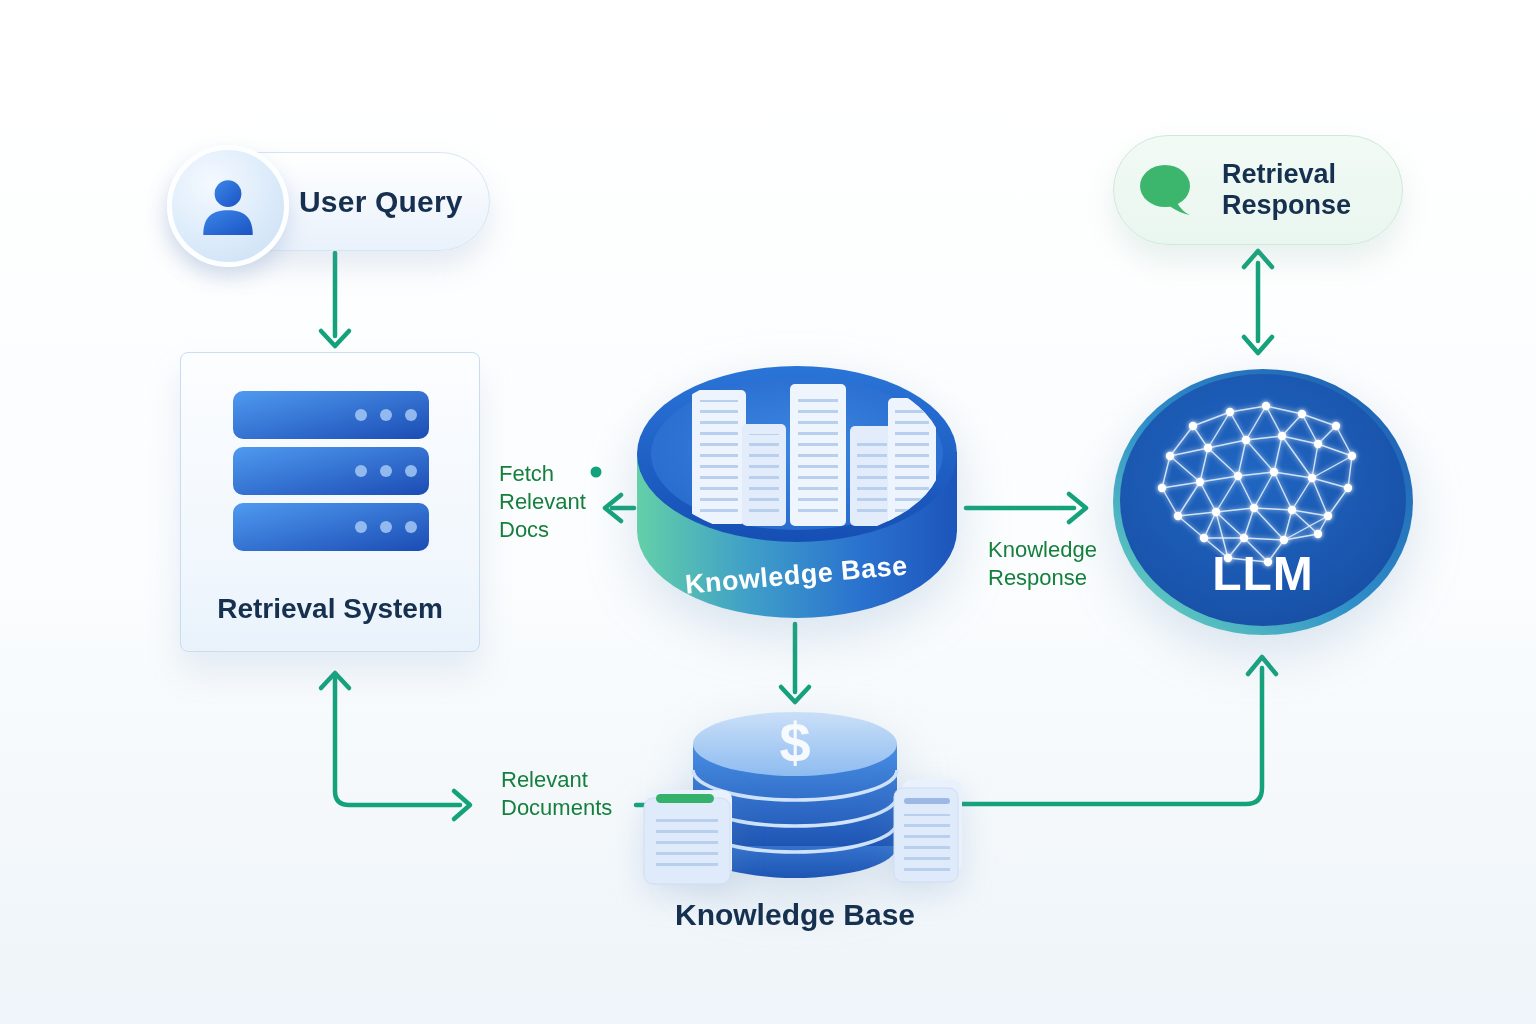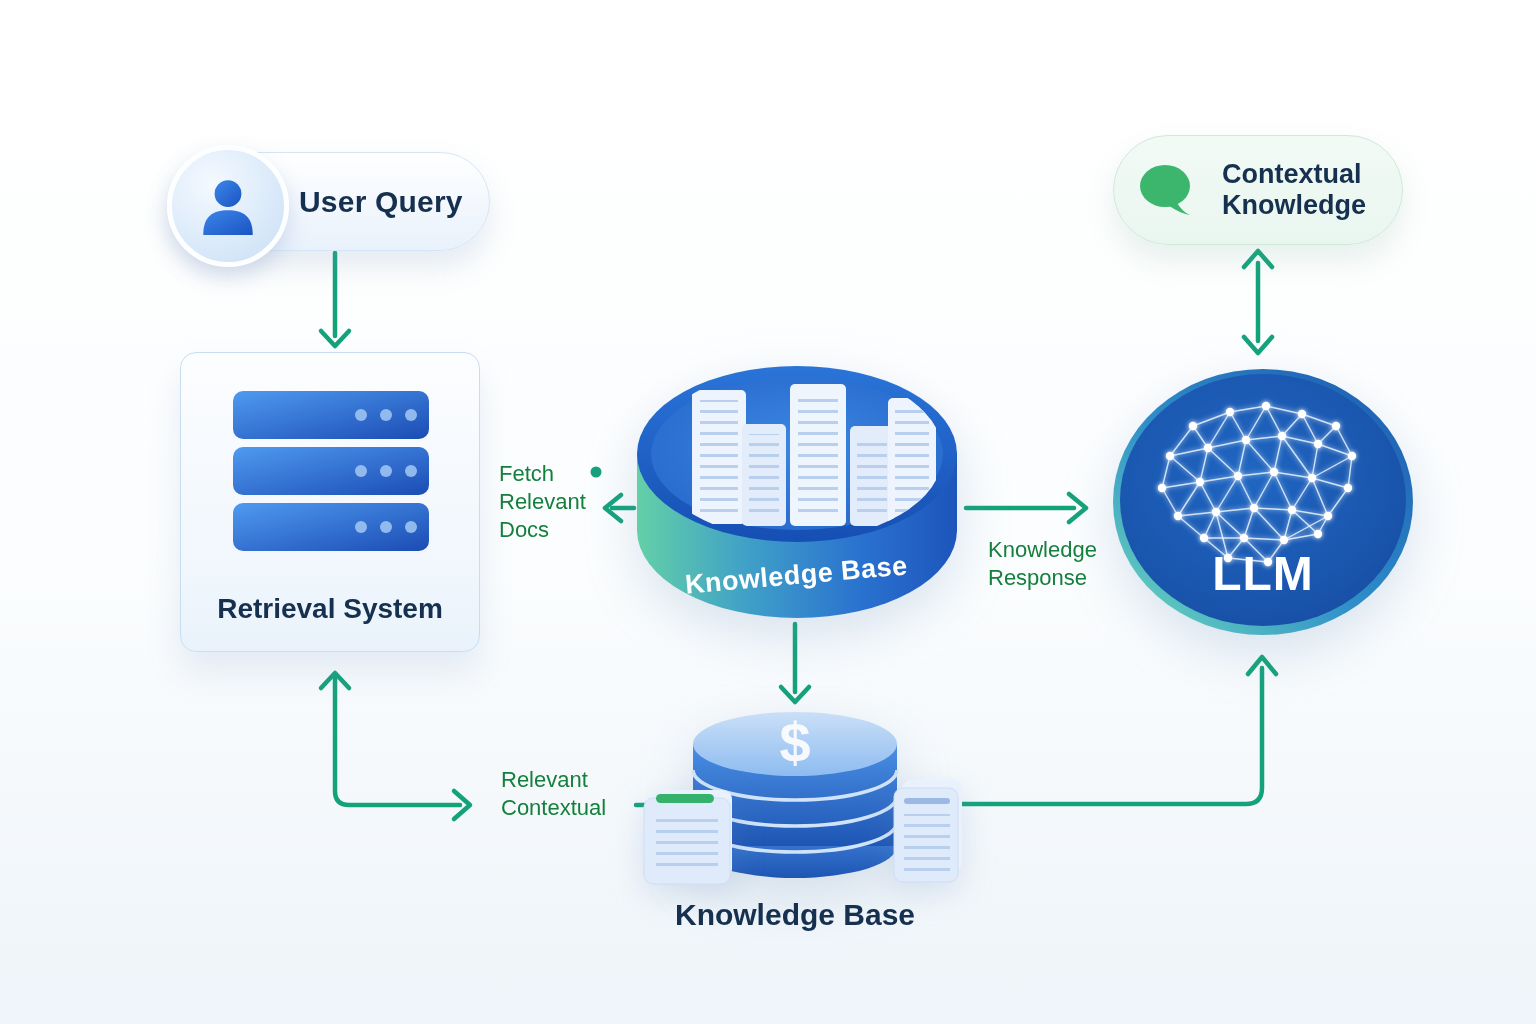--- a/index.html
+++ b/index.html
@@ -35,21 +35,21 @@
     background:linear-gradient(180deg,#f2faf5,#e9f6ef);
     border:1.5px solid #cfe8db;
     box-shadow:0 16px 28px rgba(120,170,150,.16);
   }
   .pill-response .pill-label{
     margin-left:22px;font-size:27px;font-weight:bold;color:#16304f;line-height:1.16;width:170px;
   }
   .chat-icon-wrap{margin-left:20px;width:66px;height:62px;flex:0 0 auto;}
   
   .retrieval-box{
-    left:180px;top:352px;width:298px;height:298px;border-radius:16px;
+    left:180px;top:352px;width:298px;height:298px;border-radius:8px;
     background:linear-gradient(180deg,#fcfdff 0%,#f1f7fd 70%,#e9f2fb 100%);
     border:1.5px solid #c9ddf1;
     box-shadow:0 20px 34px rgba(120,150,190,.16);
   }
   .retrieval-box .node-title{
     position:absolute;left:0;right:0;bottom:26px;text-align:center;
     font-size:28px;font-weight:bold;color:#16304f;
   }
   
   .edge-label{
@@ -312,26 +312,26 @@
   <text x="155" y="224" text-anchor="middle" font-size="48" font-weight="bold" fill="#ffffff" letter-spacing="1">LLM</text>
 </svg>
 
 <div class="abs pill pill-response">
   <div class="chat-icon-wrap">
     <svg width="66" height="62" viewBox="0 0 66 62">
       <ellipse cx="31" cy="27" rx="25" ry="21" fill="#3cb56d"></ellipse>
       <path d="M42,42 Q48,53 56,56 Q45,54 34,46 Z" fill="#3cb56d"></path>
     </svg>
   </div>
-  <div class="pill-label">Contextual Knowledge</div>
+  <div class="pill-label">Retrieval Response</div>
 </div>
 
 <div class="abs edge-label lbl-fetch">Fetch Relevant Docs</div>
 <div class="abs edge-label lbl-generate">Knowledge Response</div>
-<div class="abs edge-label lbl-reldocs">Relevant Contextual</div>
+<div class="abs edge-label lbl-reldocs">Relevant Documents</div>
 
 <svg class="abs soft-shadow" style="left:655px;top:700px;" width="280" height="190" viewBox="0 0 280 190">
   <defs>
     <linearGradient id="dbGrad" x1="0" y1="0" x2="0" y2="1">
       <stop offset="0" stop-color="#4a8fe4"></stop>
         <stop offset="1" stop-color="#1e55b4"></stop>
     </linearGradient>
     <linearGradient id="dbTop" x1="0" y1="0" x2="0" y2="1">
       <stop offset="0" stop-color="#cadff8"></stop>
         <stop offset="1" stop-color="#8ebcf0"></stop>

